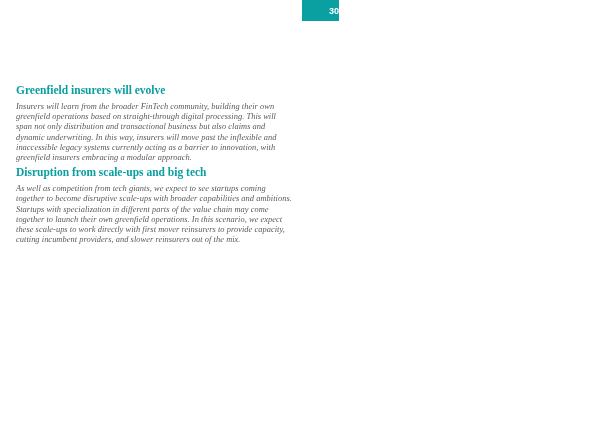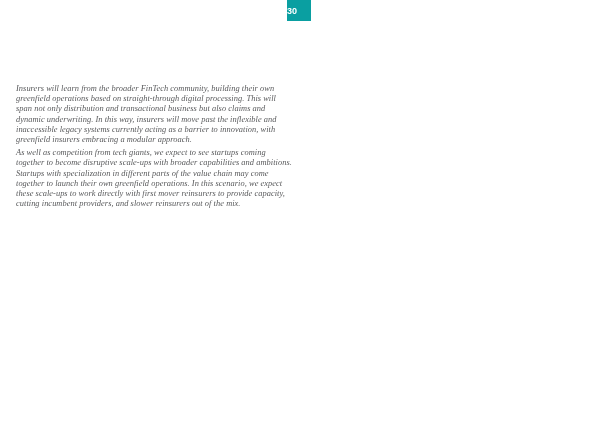--- a/index.html
+++ b/index.html
@@ -10,28 +10,29 @@
   .page {
     position: relative;
     width: 600px;
     height: 424px;
     background: #ffffff;
     overflow: hidden;
     font-family: "Liberation Serif", serif;
   }
   .page-number-badge {
     position: absolute;
-    left: 287px;
+    left: 302px;
     top: 0;
     width: 24px;
     height: 21px;
     background: var(--accent, #0a9fa1);
     display: flex;
     align-items: center;
-    justify-content: flex-start;
+    justify-content: flex-end;
+    padding-left: 13px;
   }
   .page-number-badge span {
     color: #ffffff;
     font-family: "Liberation Sans", sans-serif;
     font-size: 9px;
     font-weight: bold;
     line-height: 1;
     padding-top: 1px;
   }
   .content {
@@ -61,27 +62,29 @@
 </head>
 <body>
 
 <div class="page">
 
   <div class="page-number-badge">
     <span>30</span>
   </div>
 
   <div class="content">
+    <h2>Greenfield insurers will evolve</h2>
     <p>Insurers will learn from the broader FinTech community, building their own
 greenfield operations based on straight-through digital processing. This will
 span not only distribution and transactional business but also claims and
 dynamic underwriting. In this way, insurers will move past the inflexible and
 inaccessible legacy systems currently acting as a barrier to innovation, with
 greenfield insurers embracing a modular approach.</p>
 
+    <h2>Disruption from scale-ups and big tech</h2>
     <p>As well as competition from tech giants, we expect to see startups coming
 together to become disruptive scale-ups with broader capabilities and ambitions.
 Startups with specialization in different parts of the value chain may come
 together to launch their own greenfield operations. In this scenario, we expect
 these scale-ups to work directly with first mover reinsurers to provide capacity,
 cutting incumbent providers, and slower reinsurers out of the mix.</p>
   </div>
 
 </div>
 

